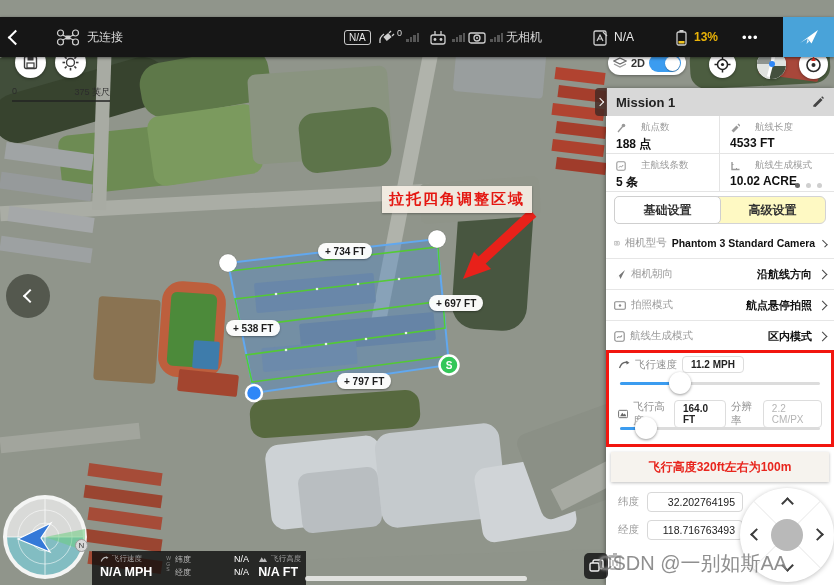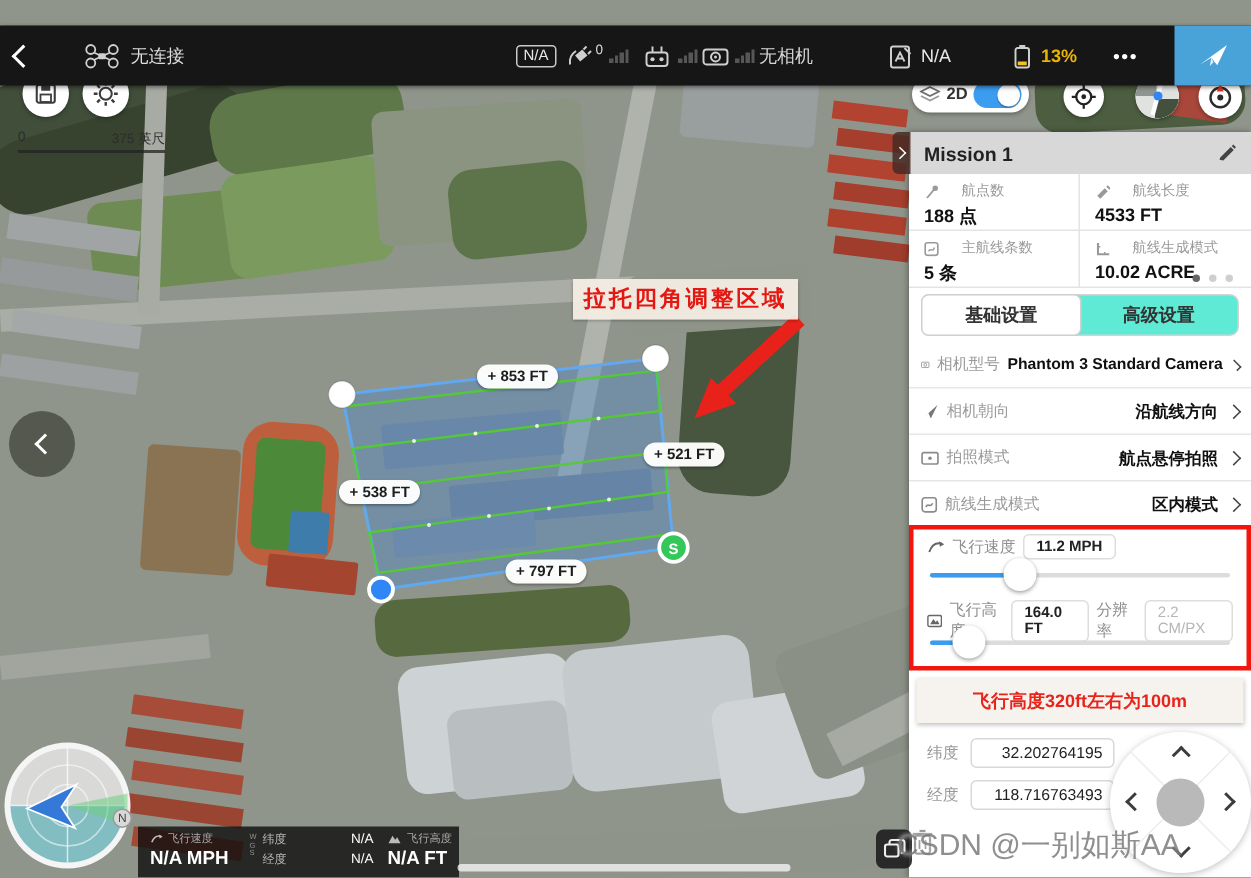--- a/index.html
+++ b/index.html
@@ -37,21 +37,21 @@
   #panel-collapse { position:absolute; left:595px; top:88px; width:12px; height:28px; background:rgba(72,42,36,.85); border-radius:4px 0 0 4px; z-index:31; display:flex; align-items:center; justify-content:center; }
   .p-header { position:absolute; left:0; top:0; width:100%; height:28px; background:#d8d8d8; display:flex; align-items:center; padding:0 10px; font-size:13px; font-weight:bold; color:#222; }
   .p-stats { position:absolute; left:0; top:28px; width:100%; height:76px; display:grid; grid-template-columns:1fr 1fr; grid-template-rows:38px 38px; }
   .p-cell { padding:5px 0 0 10px; border-bottom:1px solid #e4e4e4; }
   .p-cell:nth-child(odd) { border-right:1px solid #e4e4e4; }
   .p-cell .lab { display:flex; align-items:center; gap:15px; color:#9a9a9a; font-size:9.5px; }
   .p-cell .val { margin-top:2px; font-size:12px; font-weight:bold; color:#111; }
   .dots { position:absolute; top:95px; right:12px; display:flex; gap:6px; z-index:2; }
   .dots b { width:5px; height:5px; border-radius:50%; background:#cfcfcf; }
   .dots b.on { background:#666; }
-  .p-tabs { position:absolute; left:8px; top:108px; width:212px; height:28px; background:#5eead4; border:1px solid #d3d3d5; border-radius:6px; display:flex; }
+  .p-tabs { position:absolute; left:8px; top:108px; width:212px; height:28px; background:#fef9c3; border:1px solid #d3d3d5; border-radius:6px; display:flex; }
   .p-tab { flex:1; display:flex; align-items:center; justify-content:center; font-size:12px; font-weight:bold; color:#333; }
   .p-tab.active { background:#fff; border-radius:5px; border:1px solid #cfcfcf; margin:-1px; }
   .p-row { position:absolute; left:0; width:100%; height:31px; border-bottom:1px solid #e6e6e6; display:flex; align-items:center; padding:0 8px; gap:5px; }
   .p-row .lab { color:#9a9a9a; font-size:10.5px; white-space:nowrap; }
   .p-row .val { margin-left:auto; font-size:11px; font-weight:bold; color:#111; white-space:nowrap; }
   .rowchv { width:7px; height:7px; border-width:1.8px 0 0 1.8px; border-color:#444; transform:rotate(135deg); margin-left:2px; }
 
   #red-frame { position:absolute; left:0; top:262px; width:228px; height:97px; border:3px solid #f2160f; z-index:5; pointer-events:none; }
   .sl-group { position:absolute; left:0; width:100%; }
   .sl-head { display:flex; align-items:center; gap:5px; padding:0 12px; }
@@ -158,22 +158,22 @@
     </g>
     <line x1="533" y1="213" x2="480" y2="262" stroke="#e8211a" stroke-width="10"></line>
     <polygon points="463,279 491,269 474,252" fill="#e8211a"></polygon>
     <circle cx="228" cy="263" r="9" fill="#fff" stroke="rgba(0,0,0,0.15)"></circle>
     <circle cx="437" cy="239" r="9" fill="#fff" stroke="rgba(0,0,0,0.15)"></circle>
     <circle cx="254" cy="393" r="8" fill="#2f87f7" stroke="#fff" stroke-width="2.5"></circle>
     <circle cx="449" cy="365" r="9.5" fill="#34c759" stroke="#fff" stroke-width="2.5"></circle>
     <text x="449" y="369" text-anchor="middle" font-size="10" font-weight="bold" fill="#fff">S</text>
   </svg>
 
-  <div class="dist" style="left:318px;top:203px">+ 853 FT</div>
-  <div class="dist" style="left:429px;top:255px">+ 521 FT</div>
+  <div class="dist" style="left:318px;top:203px">+ 734 FT</div>
+  <div class="dist" style="left:429px;top:255px">+ 697 FT</div>
   <div class="dist" style="left:226px;top:280px">+ 538 FT</div>
   <div class="dist" style="left:337px;top:333px">+ 797 FT</div>
 
   <div id="map-annotation">拉托四角调整区域</div>
 
   <div class="cbtn" style="left:15px;top:7px;width:31px;height:31px">
     <svg width="15" height="15" viewBox="0 0 15 15">
       <rect x="1.5" y="1.5" width="12" height="12" rx="1.5" fill="none" stroke="#3c3c3c" stroke-width="1.4"></rect>
       <rect x="4.5" y="1.5" width="6" height="4" fill="#3c3c3c"></rect>
       <rect x="4" y="8" width="7" height="5" fill="none" stroke="#3c3c3c" stroke-width="1.2"></rect>

